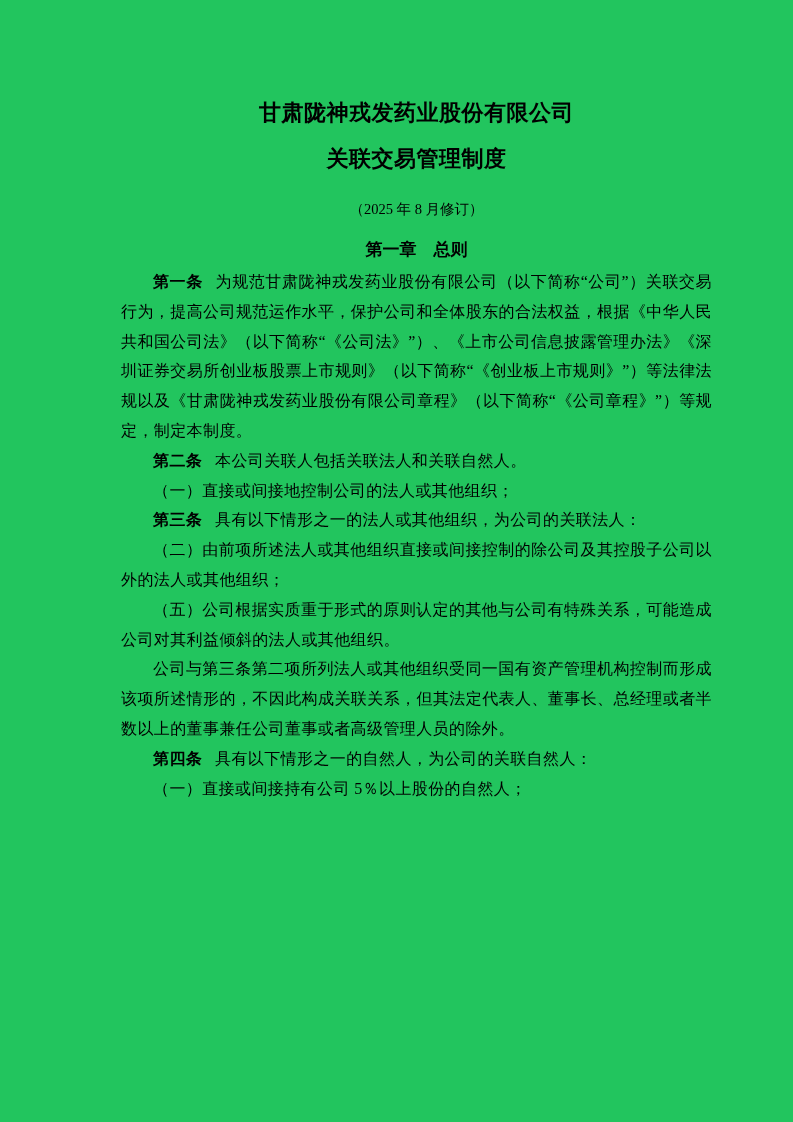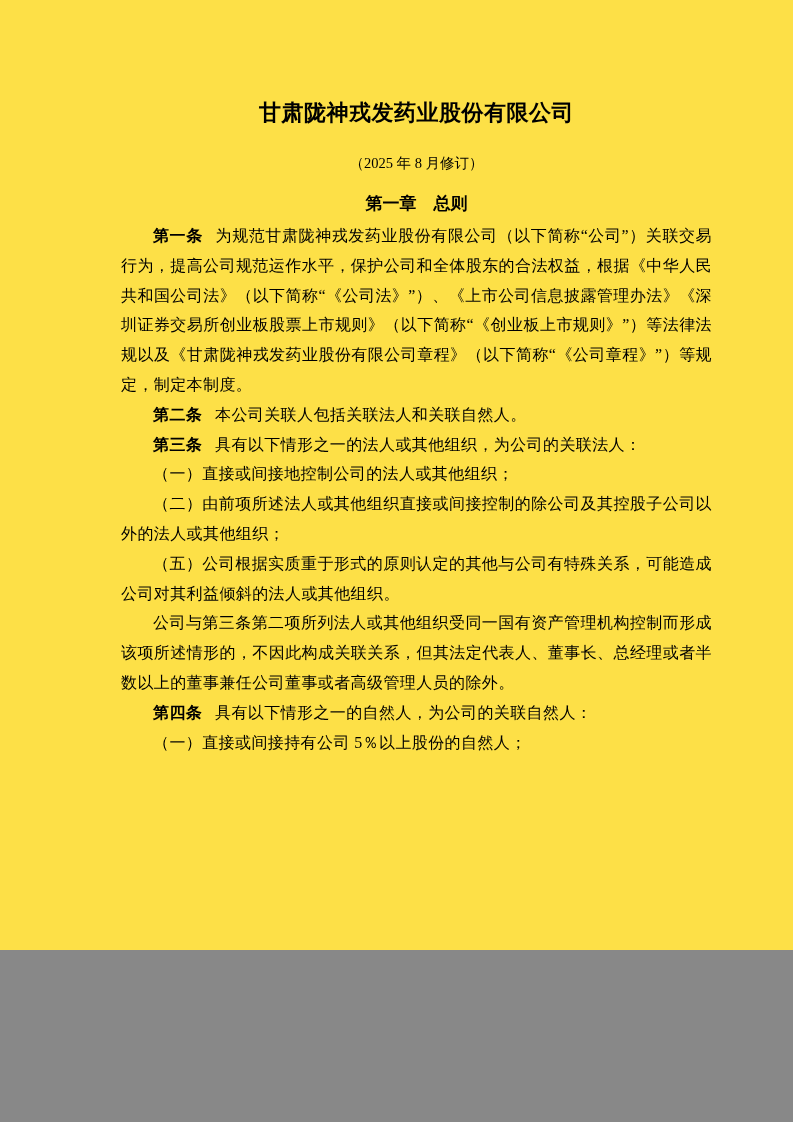--- a/index.html
+++ b/index.html
@@ -1,21 +1,21 @@
 <!DOCTYPE html>
 <html><head>
 <meta charset="utf-8">
 <style>
   html, body { margin: 0; padding: 0; background: #888; }
   .page {
     position: relative;
     width: 793px;
-    height: 950px;
+    height: 1122px;
     margin: 0 auto;
-    background: #fde047;
+    background: #22c55e;
     overflow: hidden;
     font-family: "Liberation Serif", "DejaVu Serif", serif;
     color: #000000;
   }
   .content {
     position: absolute;
     left: 121px;
     top: 0;
     width: 591px;
   }
@@ -71,34 +71,35 @@
   }
   .art-label:empty { display: none; margin: 0; }
 </style>
 </head>
 <body>
 
 <div class="page">
   <div class="content">
 
     <div class="doc-title">甘肃陇神戎发药业股份有限公司</div>
+    <div class="doc-subtitle">关联交易管理制度</div>
     <div class="doc-date">（2025 年 8 月修订）</div>
 
     <div class="chapter-heading first">第一章　总则</div>
 
     <div class="body-block">
 
       <p class="body-par"><span class="art-label">第一条</span><span>为规范甘肃陇神戎发药业股份有限公司（以下简称“公司”）关联交易行为，提高公司规范运作水平，保护公司和全体股东的合法权益，根据《中华人民共和国公司法》（以下简称“《公司法》”）、《上市公司信息披露管理办法》《深圳证券交易所创业板股票上市规则》（以下简称“《创业板上市规则》”）等法律法规以及《甘肃陇神戎发药业股份有限公司章程》（以下简称“《公司章程》”）等规定，制定本制度。</span></p>
 
 
       <p class="body-par"><span class="art-label">第二条</span><span>本公司关联人包括关联法人和关联自然人。</span></p>
 
+      <p class="body-par"><span>（一）直接或间接地控制公司的法人或其他组织；</span></p>
+
       <p class="body-par"><span class="art-label">第三条</span><span>具有以下情形之一的法人或其他组织，为公司的关联法人：</span></p>
-
-      <p class="body-par"><span>（一）直接或间接地控制公司的法人或其他组织；</span></p>
 
       <p class="body-par"><span>（二）由前项所述法人或其他组织直接或间接控制的除公司及其控股子公司以外的法人或其他组织；</span></p>
 
 
 
       <p class="body-par"><span>（五）公司根据实质重于形式的原则认定的其他与公司有特殊关系，可能造成公司对其利益倾斜的法人或其他组织。</span></p>
 
       <p class="body-par"><span>公司与第三条第二项所列法人或其他组织受同一国有资产管理机构控制而形成该项所述情形的，不因此构成关联关系，但其法定代表人、董事长、总经理或者半数以上的董事兼任公司董事或者高级管理人员的除外。</span></p>
 
       <p class="body-par"><span class="art-label">第四条</span><span>具有以下情形之一的自然人，为公司的关联自然人：</span></p>

